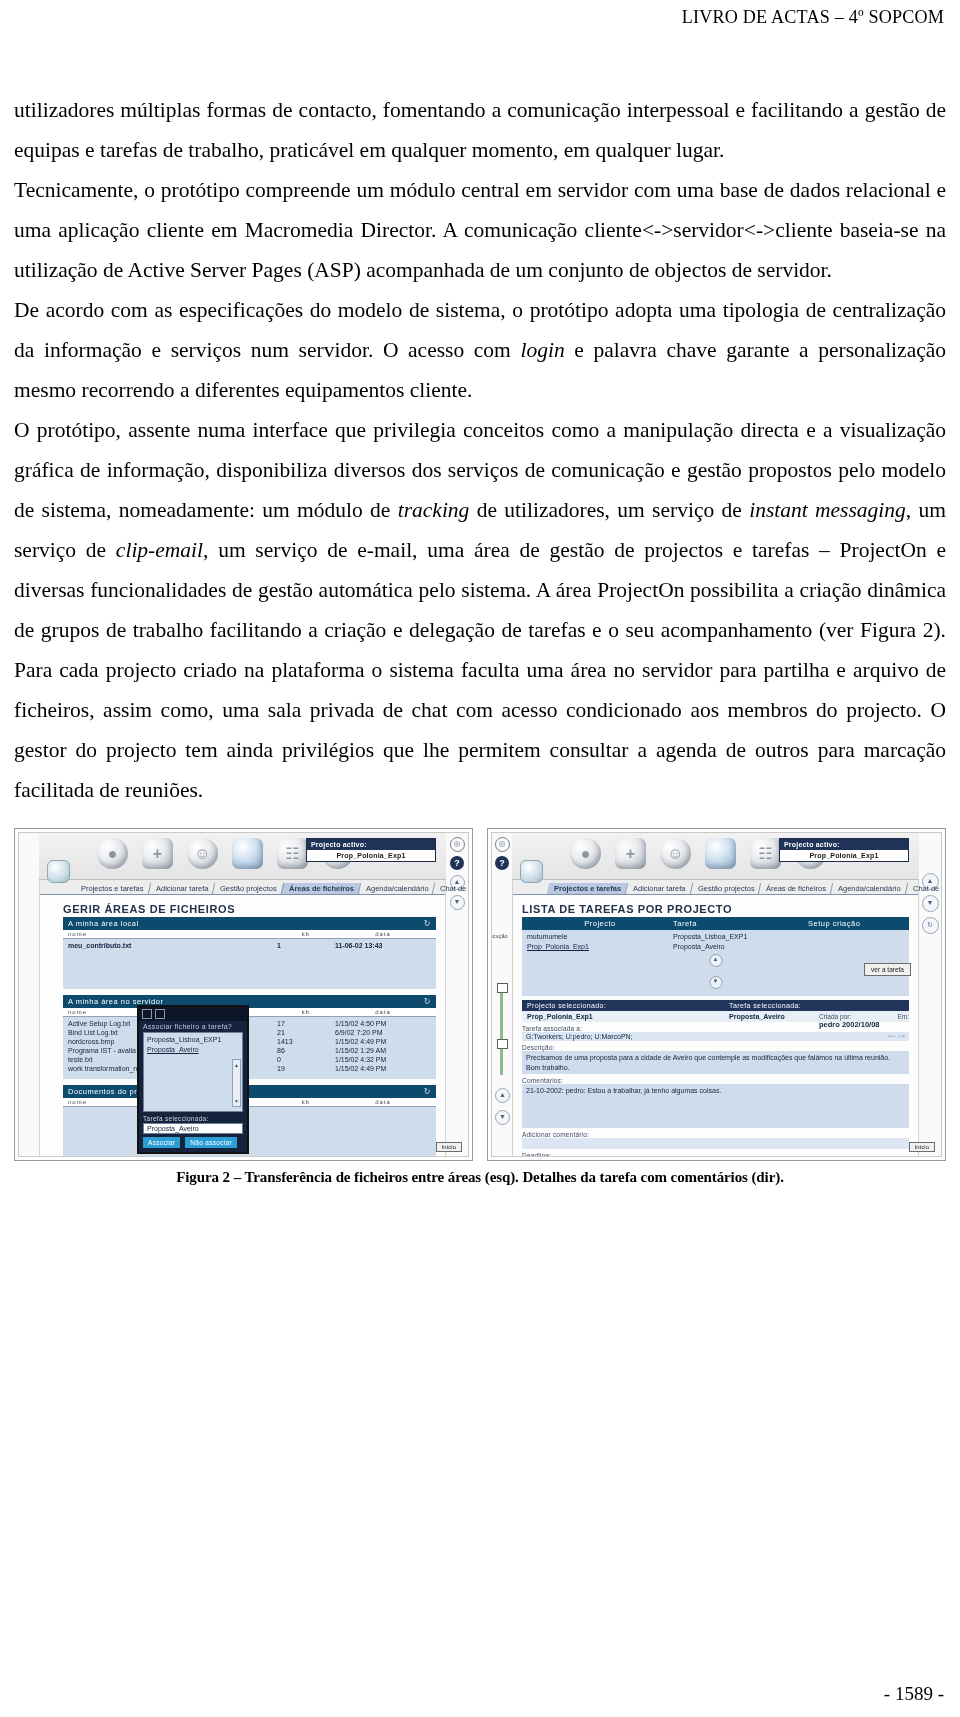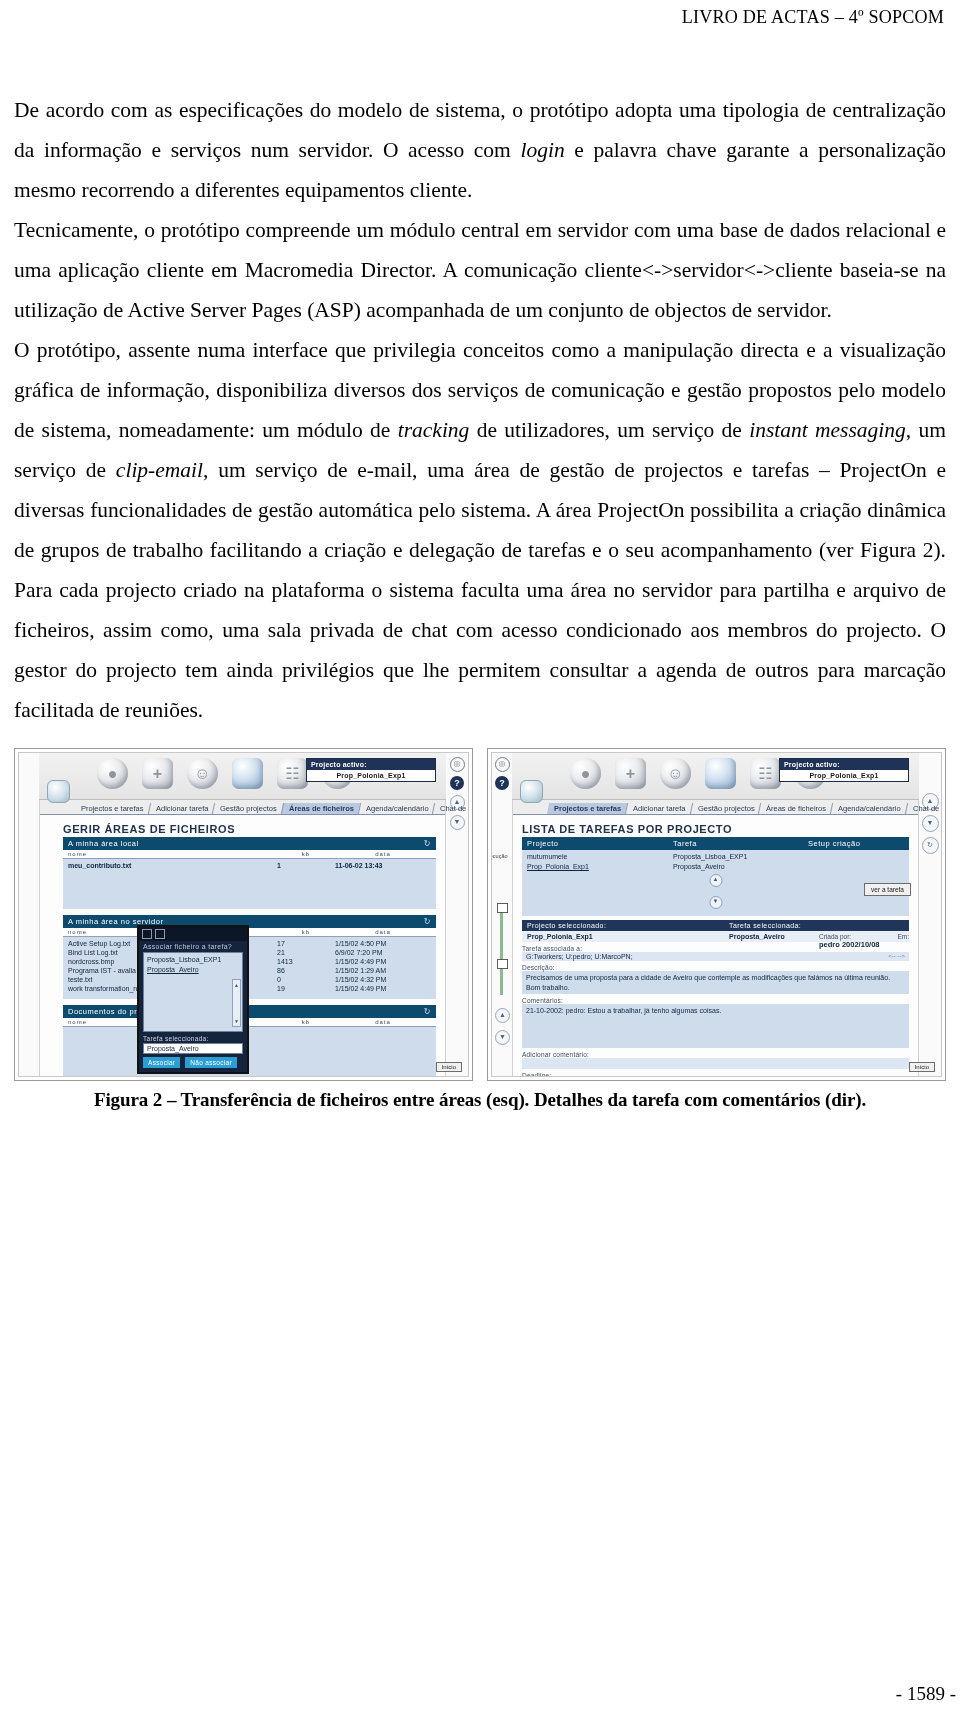--- a/index.html
+++ b/index.html
@@ -262,21 +262,21 @@
   .popup-btns { display: flex; gap: 5px; }
   .popup-btns button {
     background: #2b9fd4; color: #ffffff;
     border: 0; font-size: 6.5px; padding: 2px 5px;
     font-family: "Liberation Sans", sans-serif;
     letter-spacing: .3px;
   }
 
   
   .twocol-bar { display: flex; }
-  .twocol-bar .c1 { flex: 1; }
+  .twocol-bar .c1 { flex: 1; text-align: center; }
   .twocol-bar .c2 { width: 135px; }
   .twocol-bar .c3 { width: 96px; }
   .listblock {
     background: #cfdcec;
     padding: 2px 5px;
     height: 62px;
     position: relative;
   }
   .lrow { display: flex; font-size: 7px; color: #11233f; line-height: 10px; }
   .lrow .c1 { flex: 1; }
@@ -363,44 +363,45 @@
   .inicio-btn {
     position: absolute; right: 6px; bottom: 4px;
     border: 1px solid #6c6c6c; background: #f0f0f0;
     font-size: 6px; padding: 1px 5px; color: #1a1a1a;
     font-family: "Liberation Sans", sans-serif;
   }
   
   .caption {
     margin-top: 8px;
     text-align: center;
-    font-size: 19px;
+    font-size: 15px;
     font-weight: bold;
     font-family: "Liberation Serif", "DejaVu Serif", serif;
     letter-spacing: -0.1px;
   }
   .page-number {
     position: absolute;
-    right: 4px; bottom: 12px;
+    right: 16px; bottom: 12px;
     font-size: 19px;
     font-family: "Liberation Serif", "DejaVu Serif", serif;
   }
 </style>
 </head>
 <body>
 
 <div class="page">
 
   <div class="running-head">
     <span>LIVRO DE ACTAS – 4º SOPCOM</span>
   </div>
 
   <div class="body-text">
+    <p>utilizadores múltiplas formas de contacto, fomentando a comunicação interpessoal e facilitando a gestão de equipas e tarefas de trabalho, praticável em qualquer momento, em qualquer lugar.</p>
+    <p class="cont">Tecnicamente, o protótipo compreende um módulo central em servidor com uma base de dados relacional e uma aplicação cliente em Macromedia Director. A comunicação cliente&lt;-&gt;servidor&lt;-&gt;cliente baseia-se na utilização de Active Server Pages (ASP) acompanhada de um conjunto de objectos de servidor.</p>
     <p class="cont"><span>De acordo com as especificações do modelo de sistema, o protótipo adopta uma tipologia de centralização da informação e serviços num servidor. O acesso com </span><i>login</i><span> e palavra chave garante a personalização mesmo recorrendo a diferentes equipamentos cliente.</span></p>
-    <p class="cont">Tecnicamente, o protótipo compreende um módulo central em servidor com uma base de dados relacional e uma aplicação cliente em Macromedia Director. A comunicação cliente&lt;-&gt;servidor&lt;-&gt;cliente baseia-se na utilização de Active Server Pages (ASP) acompanhada de um conjunto de objectos de servidor.</p>
     <p class="cont"><span>O protótipo, assente numa interface que privilegia conceitos como a manipulação directa e a visualização gráfica de informação, disponibiliza diversos dos serviços de comunicação e gestão propostos pelo modelo de sistema, nomeadamente: um módulo de </span><i>tracking</i><span> de utilizadores, um serviço de </span><i>instant messaging</i><span>, um serviço de </span><i>clip-email</i><span>, um serviço de e-mail, uma área de gestão de projectos e tarefas – ProjectOn e diversas funcionalidades de gestão automática pelo sistema. A área ProjectOn possibilita a criação dinâmica de grupos de trabalho facilitando a criação e delegação de tarefas e o seu acompanhamento (ver Figura 2). Para cada projecto criado na plataforma o sistema faculta uma área no servidor para partilha e arquivo de ficheiros, assim como, uma sala privada de chat com acesso condicionado aos membros do projecto. O gestor do projecto tem ainda privilégios que lhe permitem consultar a agenda de outros para marcação facilitada de reuniões.</span></p>
   </div>
 
   <div class="figure-wrap">
 
     <div class="app-shot">
       <div class="app-inner">
 
         <div class="rail-left"></div>
         <div class="rail-right">

